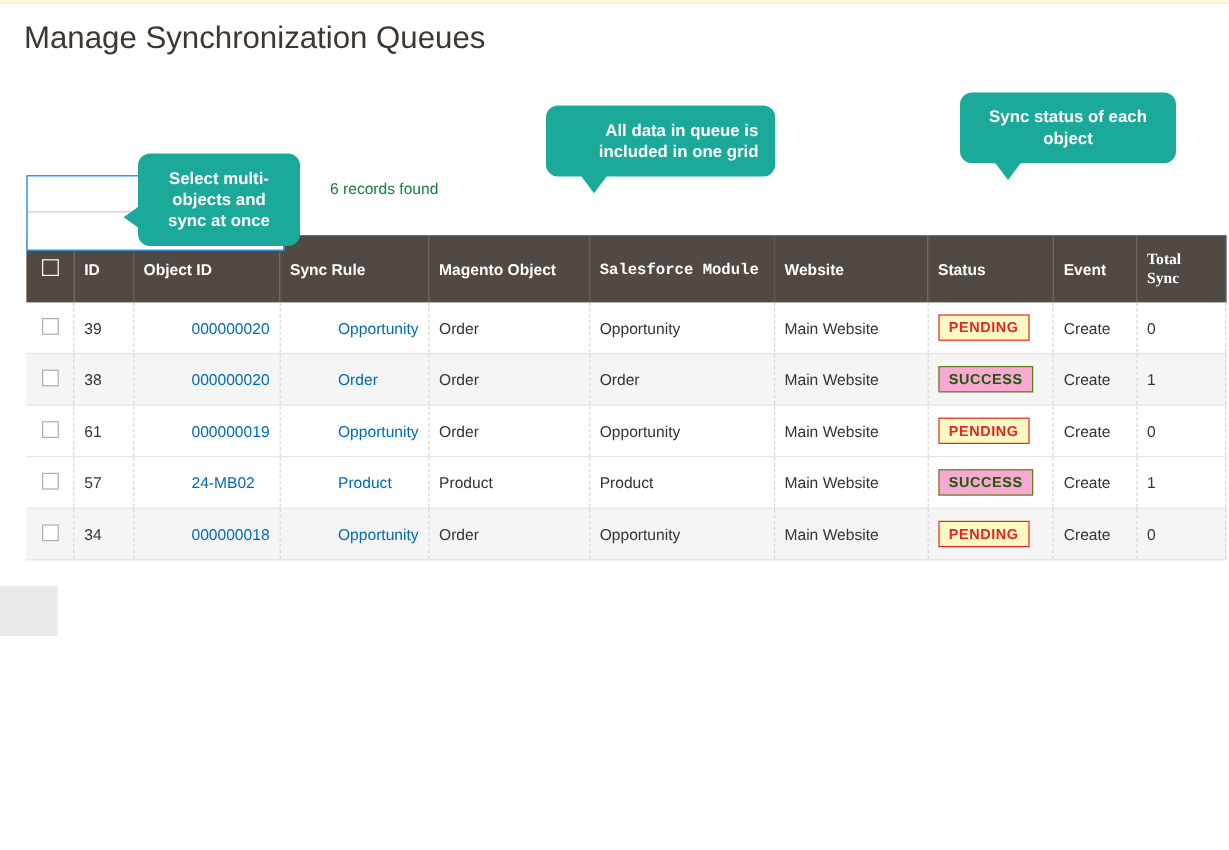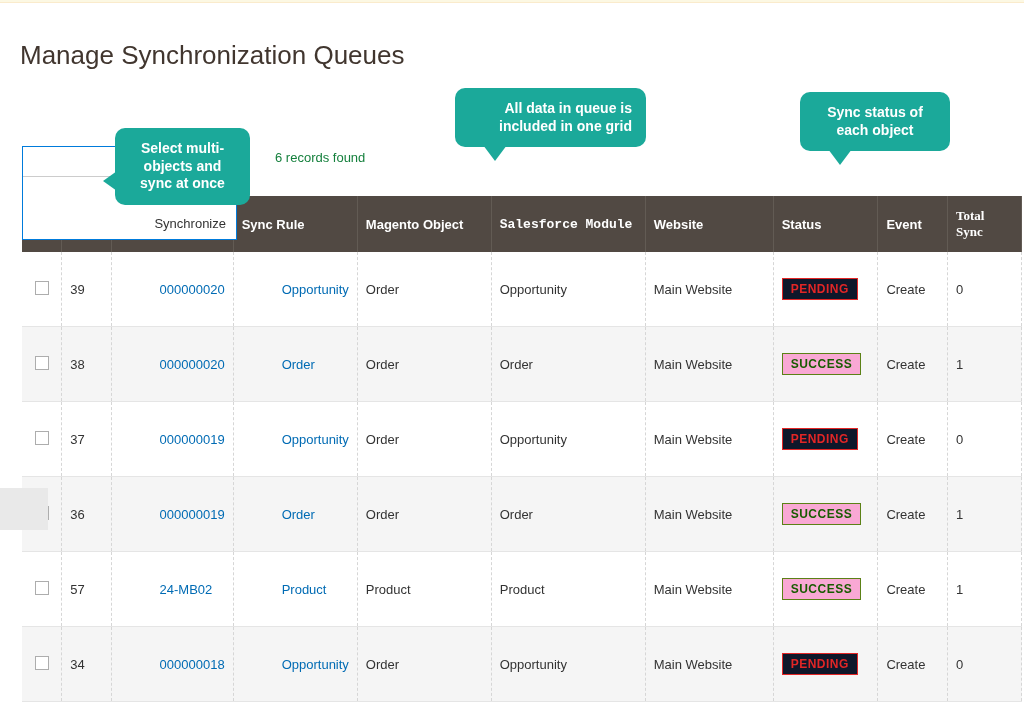--- a/index.html
+++ b/index.html
@@ -1,19 +1,19 @@
 <!DOCTYPE html>
 <html><head>
 <meta charset="utf-8">
 <style>
   * { box-sizing: border-box; }
   html, body { margin:0; padding:0; font-family: Arial, Helvetica, sans-serif; background:#fff; color:#333; }
   body { width:1024px; height:708px; position:relative; overflow:hidden; }
   .yellow-bar { position:absolute; top:0; left:0; right:0; height:3px; background:#fcf8e3; border-bottom:1px solid #faebcc; }
-  .page-title { position:absolute; left:20px; top:40px; font-size:26px; font-weight:400; color:#41362f; }
+  .page-title { position:absolute; left:20px; top:16px; font-size:26px; font-weight:400; color:#41362f; }
   .records-found { position:absolute; left:275px; top:150px; font-size:13px; color:#15803d; }
 
   
   .actions-box { position:absolute; left:22px; top:146px; width:215px; border:1px solid #007bdb; background:#fff; z-index:20; font-size:13px;text-align:right; }
   .actions-header { padding:7px 10px; border-bottom:1px solid #ccc; color:#333; }
   .actions-item { padding:8px 10px; color:#333; cursor:pointer; }
 
   
   .callout { position:absolute; background:#1ba99a; color:#fff; border-radius:10px; padding:12px 14px; font-size:14px; font-weight:600; text-align:center; line-height:1.25; z-index:30; }
   .callout.left-tail::after {
@@ -23,26 +23,26 @@
   .callout.bottom-tail::after {
     content:""; position:absolute; bottom:-14px; left:28px;
     border-width:16px 12px 0 12px; border-style:solid; border-color:#1ba99a transparent transparent transparent;
   }
 
   
   .grid-area { position:absolute; left:22px; top:196px; right:0; }
   table { border-collapse:collapse; width:1000px; font-size:13px; }
   thead th { background:#514943; color:#fff; text-align:left; font-weight:600; padding:12px 8px; border-right:1px solid #625b54; }
   thead th:first-child { width:40px; text-align:center; }
-  tbody td { padding:26px 8px; border-bottom:1px solid #e5e5e5; border-right:1px dashed #d6d6d6; vertical-align:middle; }
+  tbody td { padding:10px 8px; border-bottom:1px solid #e5e5e5; border-right:1px dashed #d6d6d6; vertical-align:middle; }
   tbody tr.alt { background:#f5f5f5; }
   .chk { width:14px; height:14px; border:1px solid #adadad; display:inline-block; background:#fff; }
   .link { color:#006bb4; cursor:pointer;margin-left:40px; }
   .status-badge { display:inline-block; min-width:74px; padding:3px 8px; text-align:center; font-weight:700; font-size:12px; letter-spacing:0.5px; }
-  .status-pending { color:#e22626; border:1px solid #e22626; background:#0f172a; }
+  .status-pending { color:#e22626; border:1px solid #e22626; background:#fef9c3; }
   .status-success { color:#185b00; border:1px solid #5b8116; background:#f9a8d4; }
 
   .col-id { width:50px; }
   .col-obj { width:102px; }
   .col-rule { width:115px; }
   .col-mag { width:136px; }
   .col-sf { width:156px;font-family:Liberation Mono, monospace; }
   .col-web { width:130px; }
   .col-status { width:105px; }
   .col-event { width:70px;margin-left:16px; }
@@ -55,26 +55,25 @@
 
 <div class="yellow-bar"></div>
 
 <div class="page-title">Manage Synchronization Queues</div>
 
 <div class="records-found">6 records found</div>
 
 <div class="actions-box">
   <div class="actions-header">Actions</div>
   <div class="actions-item">Delete</div>
-  <div class="actions-item">Synchronize</div>
 </div>
 
 <div class="callout left-tail" style="left:115px; top:128px; width:135px;">Select multi-objects and sync at once</div>
 <div class="callout bottom-tail" style="left:455px; top:88px; width:191px;text-align:right;">All data in queue is included in one grid</div>
-<div class="callout bottom-tail" style="left:800px; top:92px; width:150px;">Sync status of each object</div>
+<div class="callout bottom-tail" style="left:800px; top:77px; width:180px;">Sync status of each object</div>
 
 <div class="grid-area">
   <table>
     <thead>
       <tr>
         <th><span class="chk" style="border-color:#fff; background:transparent;"></span></th>
         <th class="col-id">ID</th>
         <th class="col-obj">Object ID</th>
         <th class="col-rule">Sync Rule</th>
         <th class="col-mag">Magento Object</th>
@@ -105,41 +104,29 @@
           <td><span class="link">Order</span></td>
           <td>Order</td>
           <td>Order</td>
           <td>Main Website</td>
           <td><span class="status-badge status-success">SUCCESS</span></td>
           <td>Create</td>
           <td>1</td>
         </tr>
         <tr>
           <td style="text-align:center;"><span class="chk"></span></td>
-          <td>37</td>
+          <td>61</td>
           <td><span class="link">000000019</span></td>
           <td><span class="link">Opportunity</span></td>
           <td>Order</td>
           <td>Opportunity</td>
           <td>Main Website</td>
           <td><span class="status-badge status-pending">PENDING</span></td>
           <td>Create</td>
           <td>0</td>
-        </tr>
-        <tr class="alt">
-          <td style="text-align:center;"><span class="chk"></span></td>
-          <td>36</td>
-          <td><span class="link">000000019</span></td>
-          <td><span class="link">Order</span></td>
-          <td>Order</td>
-          <td>Order</td>
-          <td>Main Website</td>
-          <td><span class="status-badge status-success">SUCCESS</span></td>
-          <td>Create</td>
-          <td>1</td>
         </tr>
         <tr>
           <td style="text-align:center;"><span class="chk"></span></td>
           <td>57</td>
           <td><span class="link">24-MB02</span></td>
           <td><span class="link">Product</span></td>
           <td>Product</td>
           <td>Product</td>
           <td>Main Website</td>
           <td><span class="status-badge status-success">SUCCESS</span></td>

